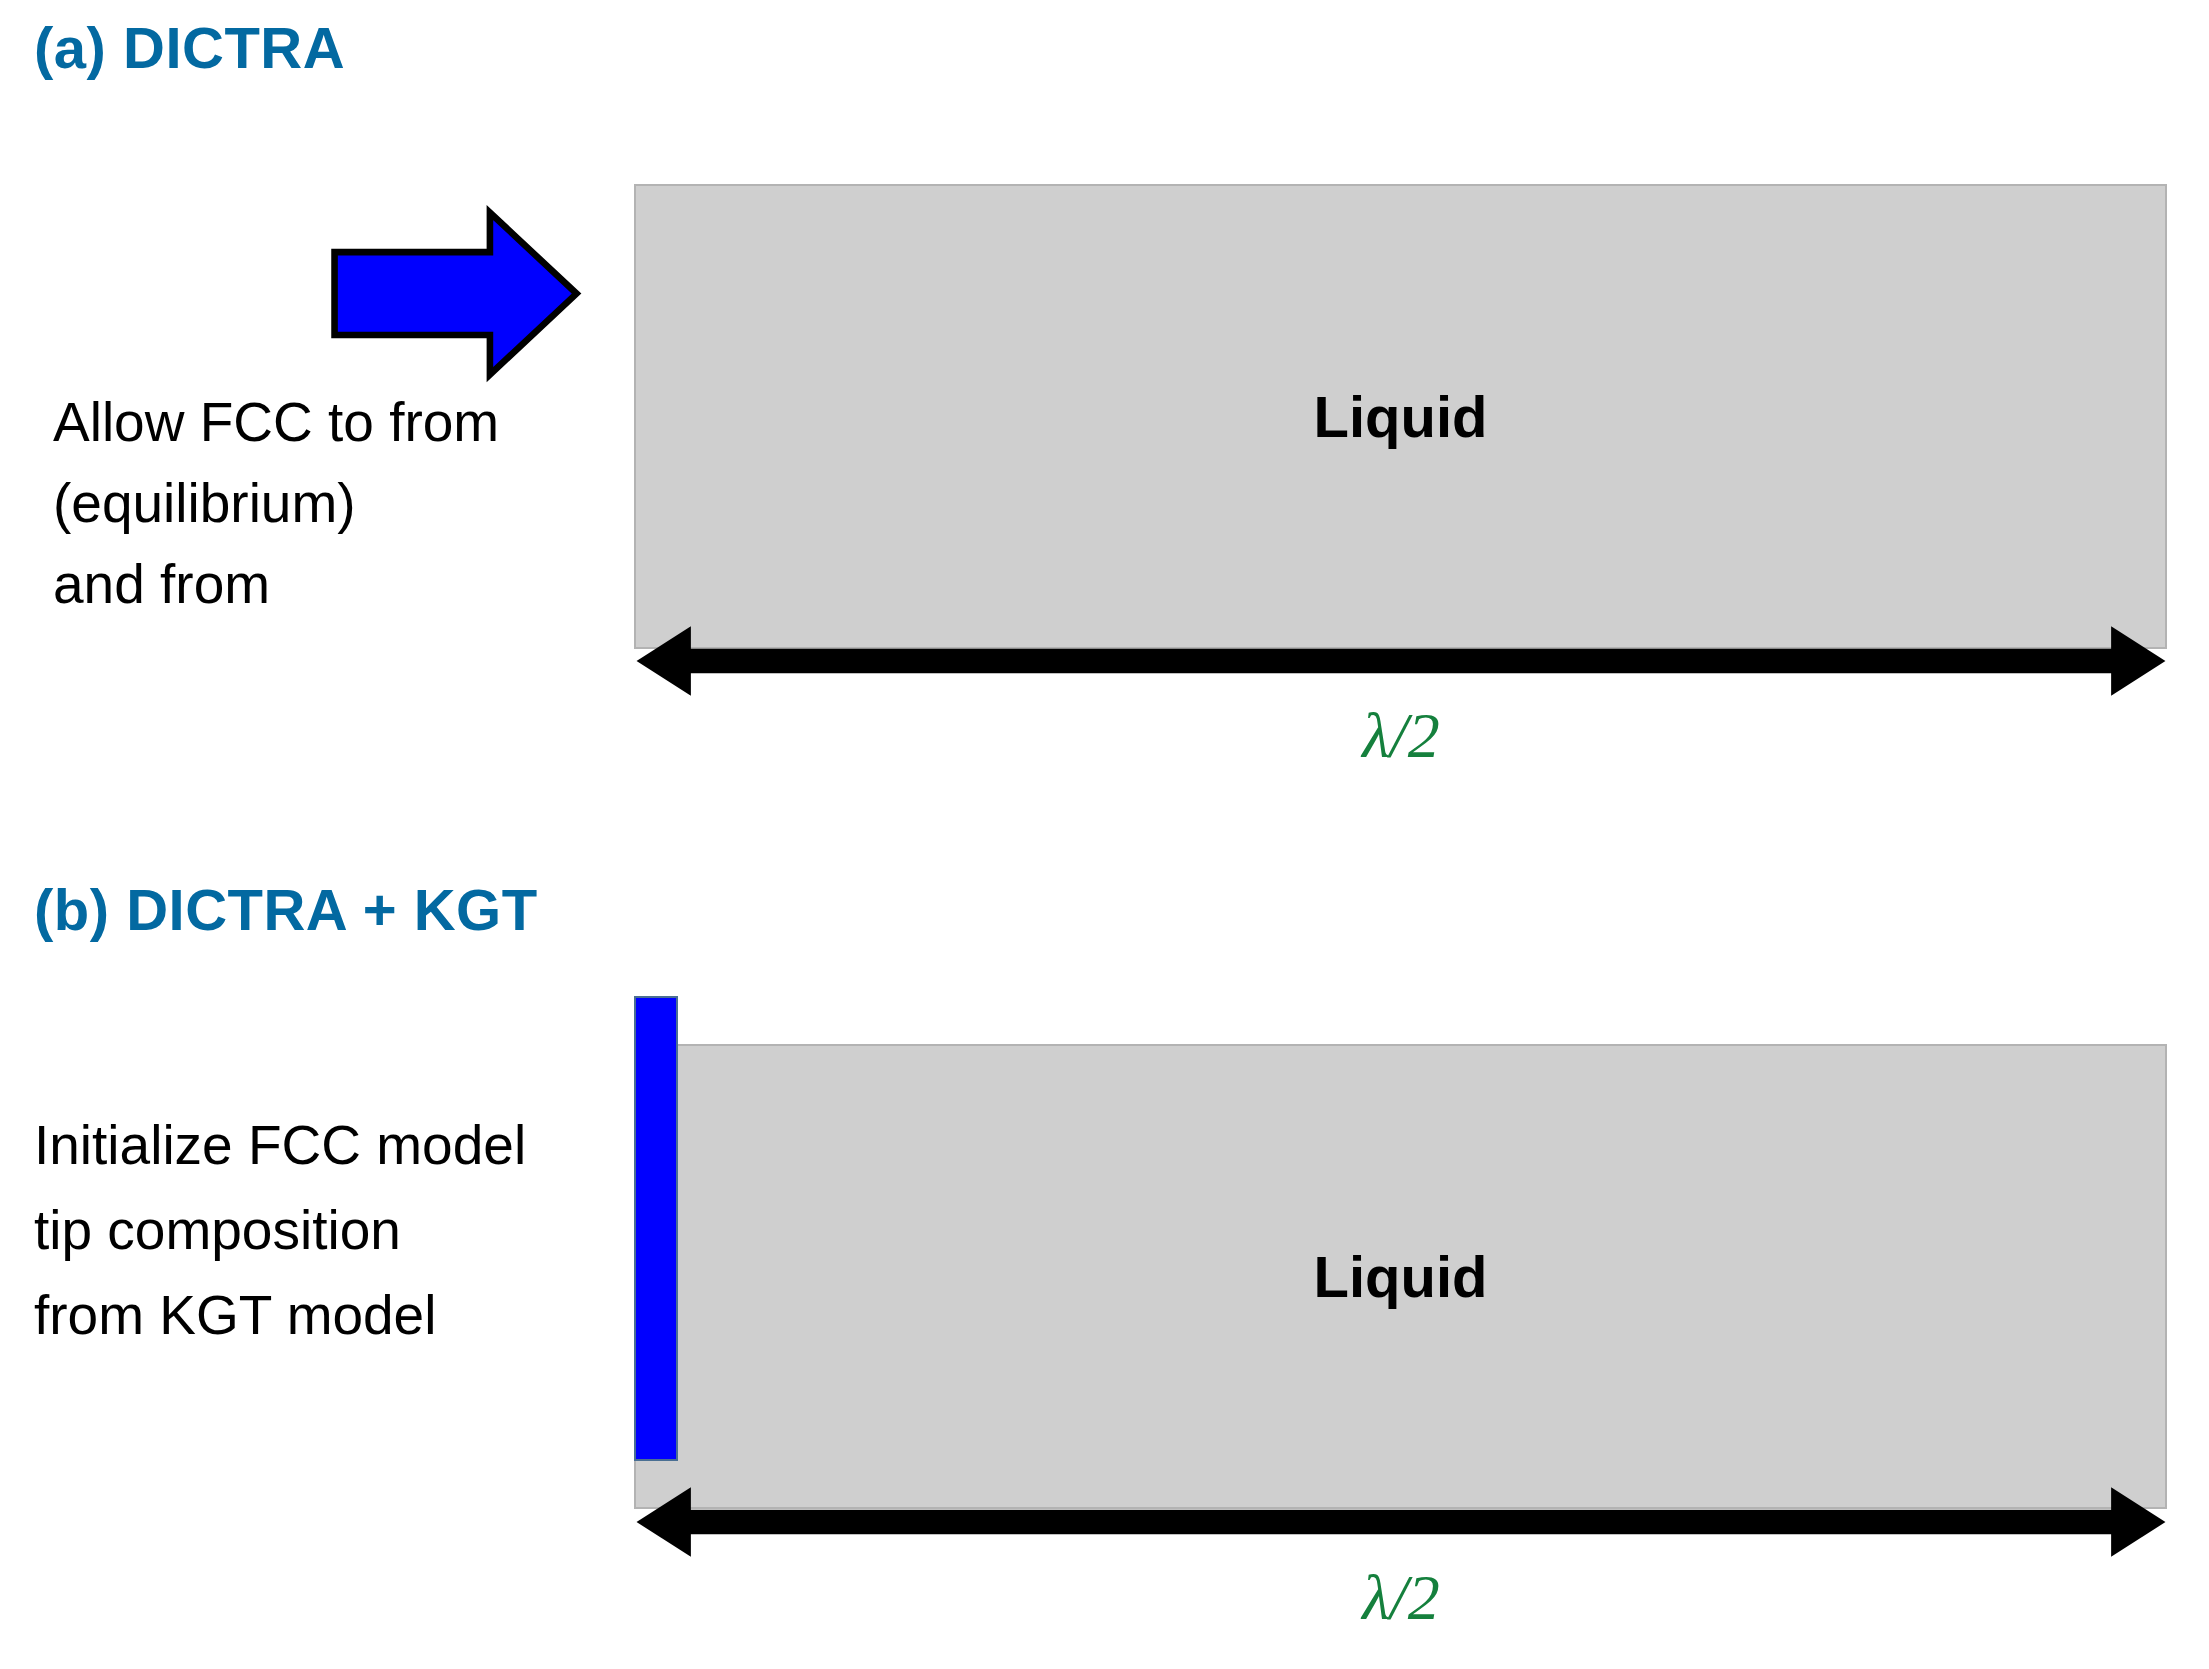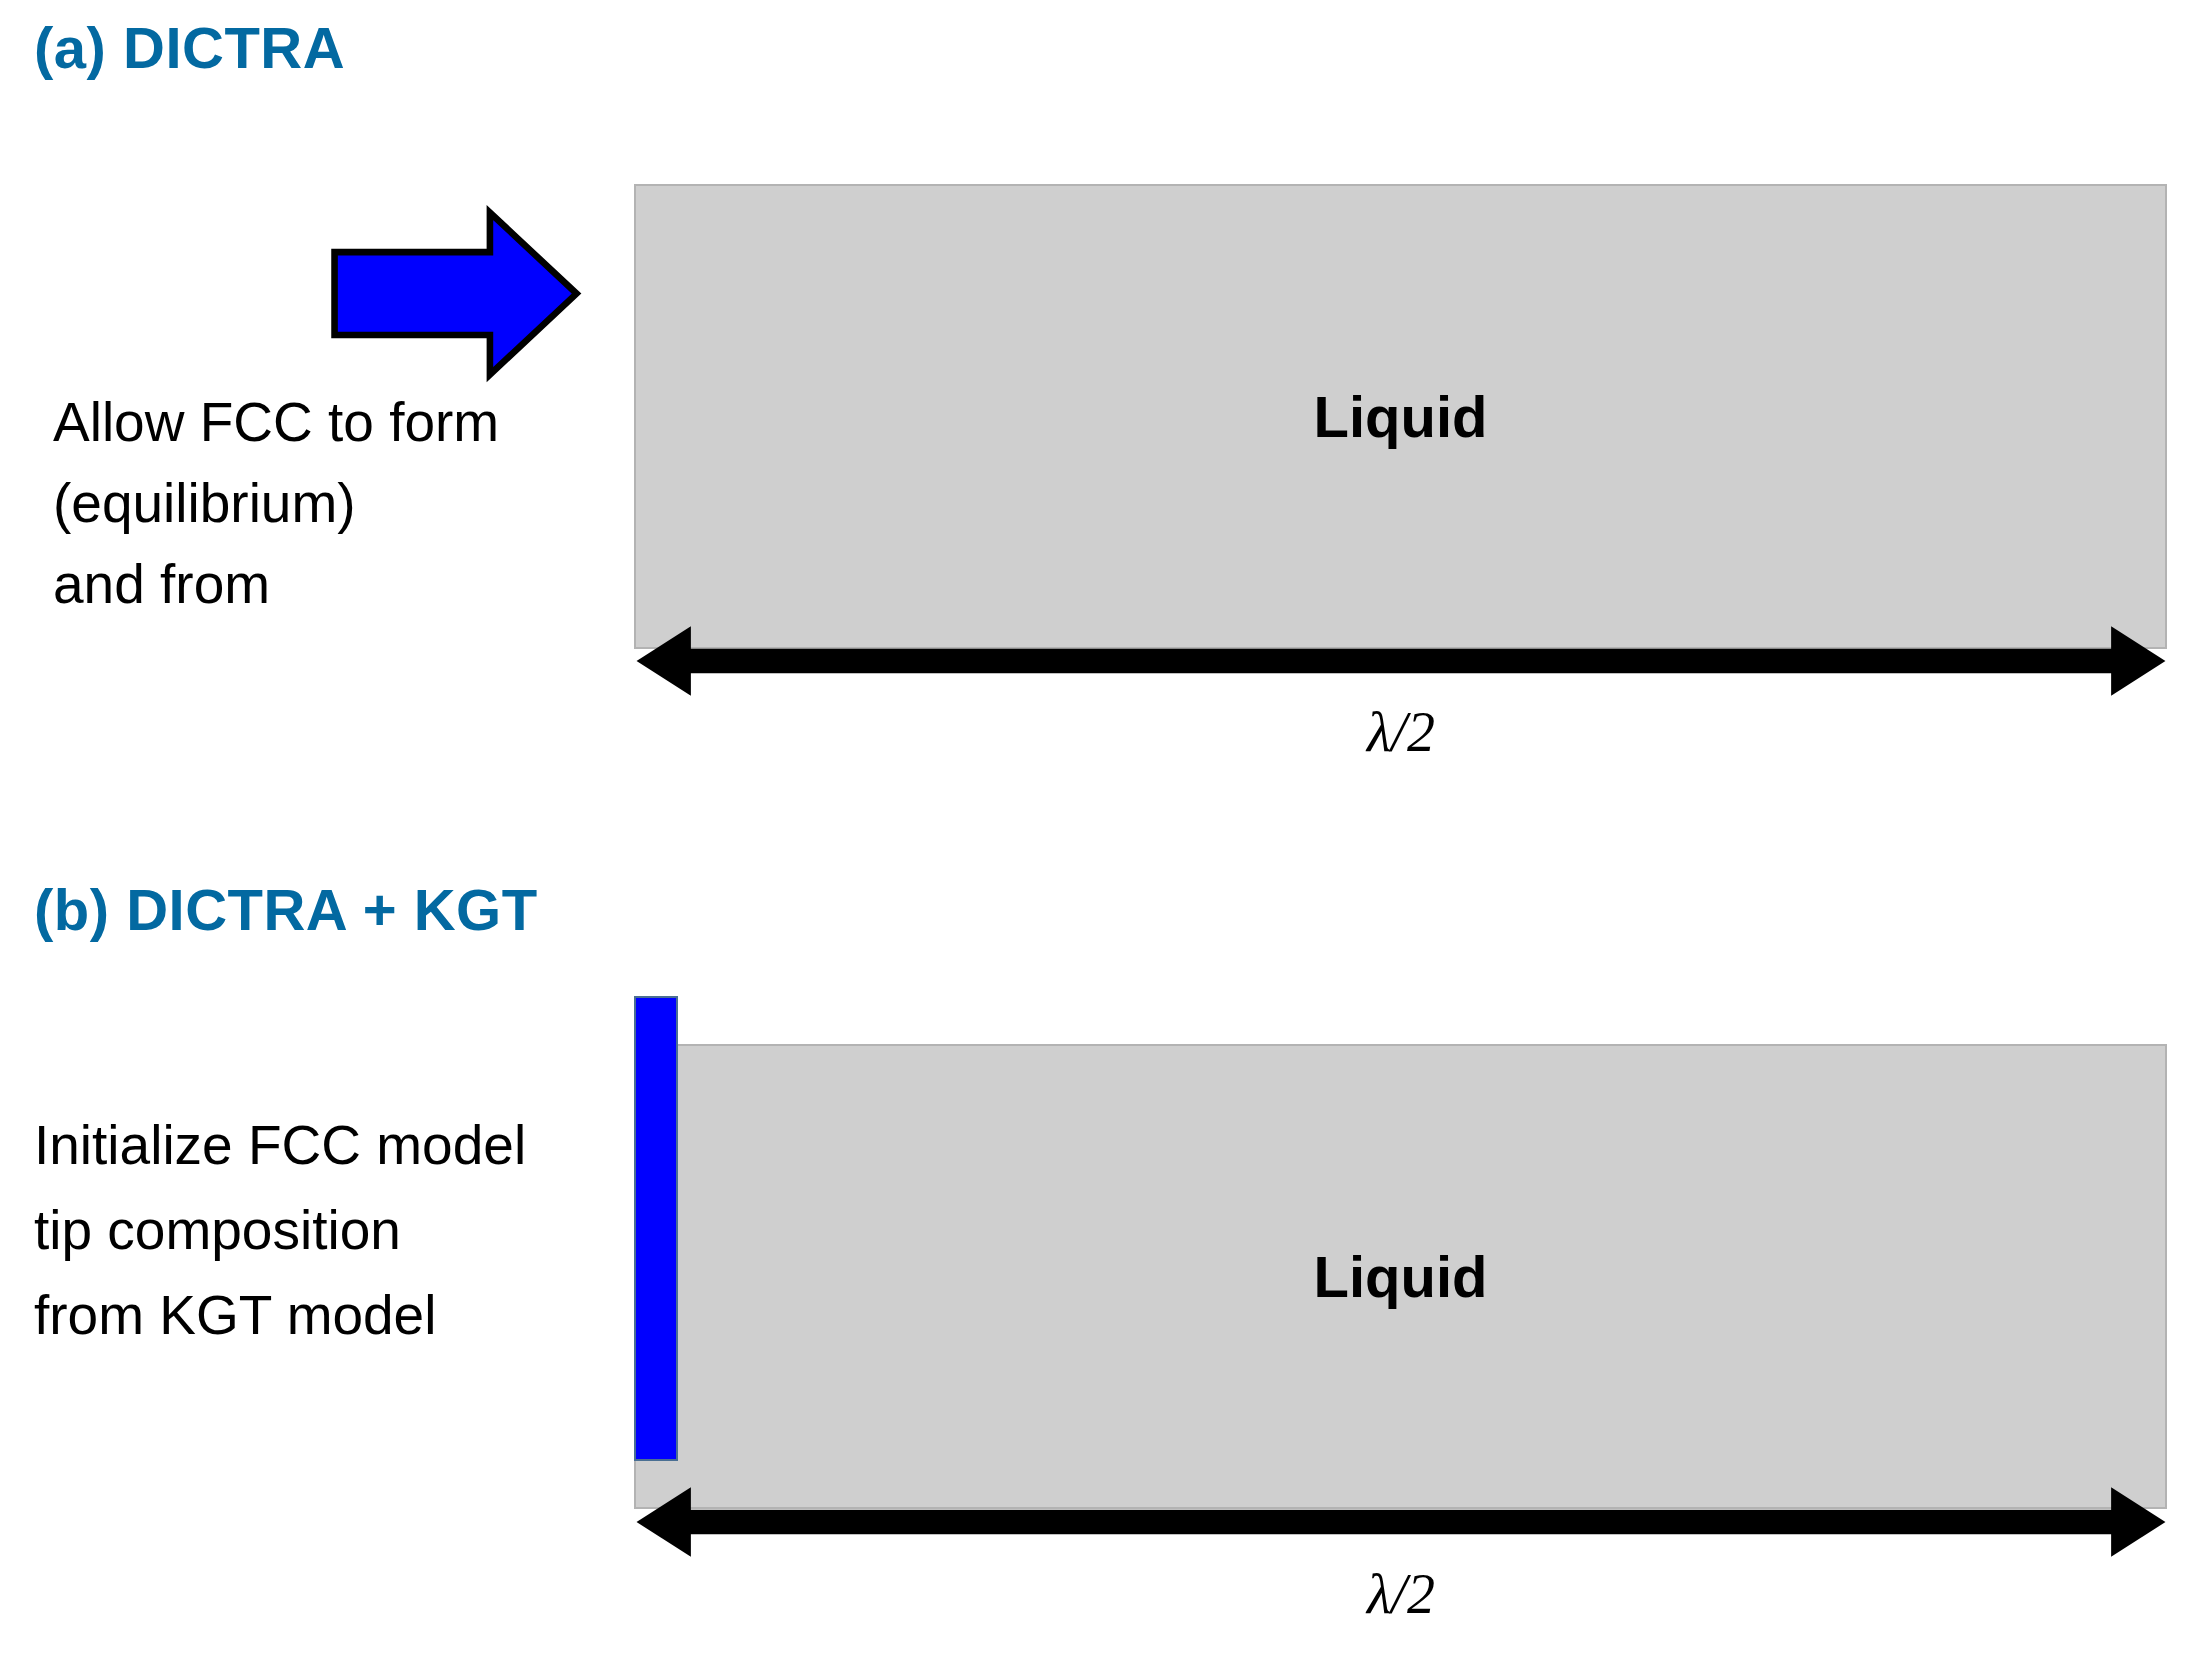--- a/index.html
+++ b/index.html
@@ -69,39 +69,39 @@
   }
 
   .dim-arrow {
     position: absolute;
   }
 
   .lambda-label {
     position: absolute;
     font-family: "Liberation Serif", serif;
     font-style: italic;
-    font-size: 56px;
-    color: #000000;
+    font-size: 64px;
+    color: #15803d;
     text-align: center;
     white-space: nowrap;
     line-height: 1;
   }
 </style>
 </head>
 <body>
 
 <div class="panel-title" style="left:34px; top:19px;">(a) DICTRA</div>
 
 <div class="block-arrow" style="left:311px; top:205px; width:339px; height:179px;">
   <svg width="339" height="179" viewBox="0 0 360 190" xmlns="http://www.w3.org/2000/svg">
     <polygon points="25,50 190,50 190,8 282,94 190,180 190,138 25,138" fill="#0000ff" stroke="#000000" stroke-width="7" stroke-linejoin="miter"></polygon>
   </svg>
 </div>
 
-<div class="caption" style="left:53px; top:386px;">Allow FCC to form</div>
+<div class="caption" style="left:53px; top:386px;">Allow FCC to from</div>
 <div class="caption" style="left:53px; top:467px;">(equilibrium)</div>
 <div class="caption" style="left:53px; top:548px;">and from</div>
 
 <div class="liquid-box" style="left:634px; top:136px; width:1533px; height:465px;">
   <div class="liquid-label" style="top:202px;">Liquid</div>
 </div>
 
 <div class="dim-arrow" style="left:629px; top:617px; width:1544px; height:89px;">
   <svg width="1544" height="89" viewBox="0 0 1640 95" xmlns="http://www.w3.org/2000/svg">
     <line x1="56" y1="47" x2="1584" y2="47" stroke="#000000" stroke-width="26"></line>

